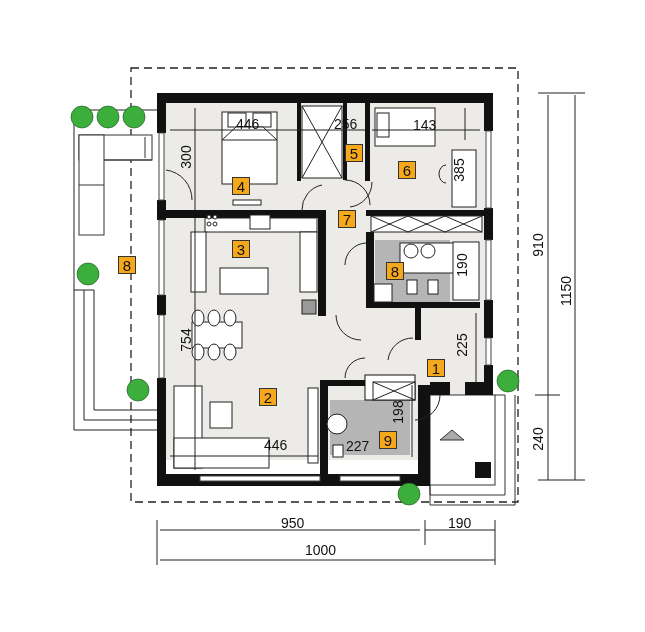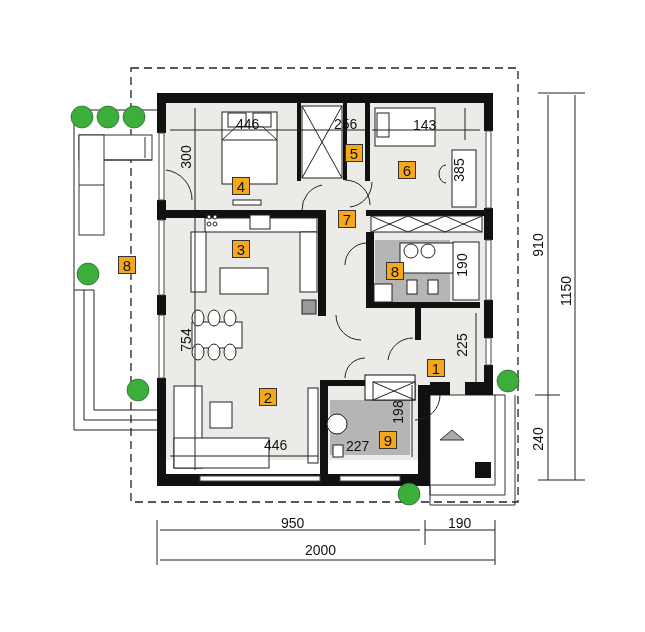--- a/index.html
+++ b/index.html
@@ -218,16 +218,16 @@
 <div class="dim v" style="left:447px;top:163px">385</div>
 <div class="dim v" style="left:450px;top:258px">190</div>
 <div class="dim v" style="left:174px;top:333px">754</div>
 <div class="dim v" style="left:450px;top:338px">225</div>
 <div class="dim" style="left:264px;top:438px">446</div>
 <div class="dim v" style="left:386px;top:405px">198</div>
 <div class="dim" style="left:346px;top:439px">227</div>
 
 <div class="dim" style="left:281px;top:516px">950</div>
 <div class="dim" style="left:448px;top:516px">190</div>
-<div class="dim" style="left:305px;top:543px">2000</div>
+<div class="dim" style="left:305px;top:543px">1000</div>
 <div class="dim v" style="left:526px;top:238px">910</div>
 <div class="dim v" style="left:551px;top:284px">1150</div>
 <div class="dim v" style="left:526px;top:432px">240</div>
 
 </body></html>

